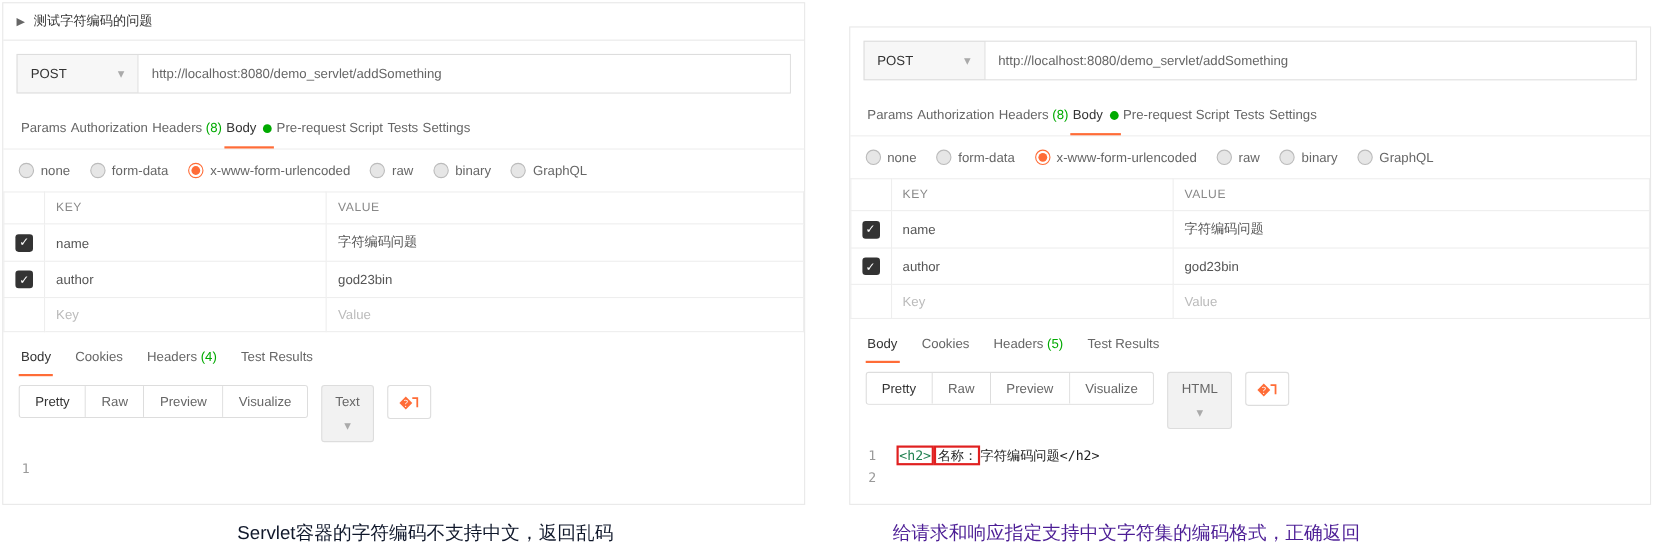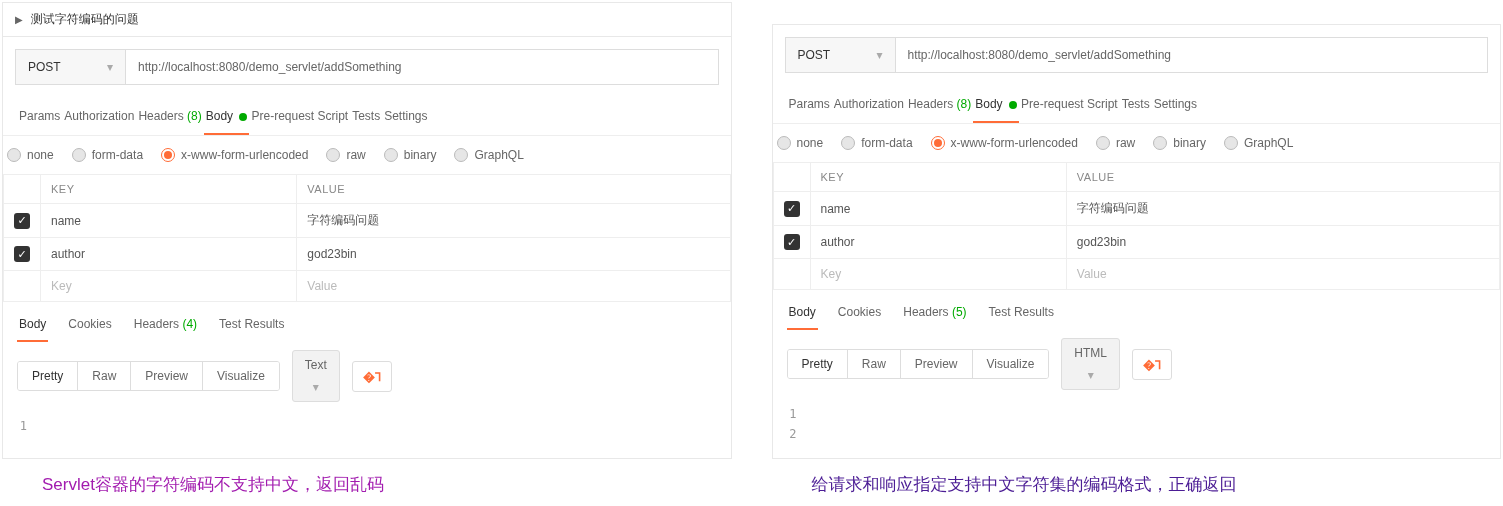--- a/index.html
+++ b/index.html
@@ -9,51 +9,51 @@
 .request-name { padding: 8px 12px; border-bottom: 1px solid #e8e8e8; display: flex; align-items: center; gap: 8px; color: #333; }
 .tri { font-size: 10px; color: #666; }
 .url-bar { display: flex; margin: 12px; border: 1px solid #ddd; background: #f7f7f7; }
 .method { width: 110px; padding: 10px 12px; border-right: 1px solid #ddd; color: #333; display: flex; justify-content: space-between; align-items: center; }
 .url-in { flex: 1; padding: 10px 12px; background: #fff; border: none; font-size: 12px; color: #666; outline: none; }
 .tabs { display: flex; padding: 6px 14px 0; border-bottom: 1px solid #eee; }
 .tab { padding: 6px 2px 10px; border-bottom: 2px solid transparent; cursor: pointer; color: #666; }
 .tab.act { border-bottom-color: #ff6c37; color: #333; }
 .count-g { color: #0a0; }
 .dot-g { display:inline-block; width:8px; height:8px; border-radius:50%; background:#0a0; vertical-align: middle; margin-left: 3px; }
-.radios { display:flex; gap:18px; padding:12px 4px; }
+.radios { display:flex; gap:18px; padding:12px 14px; }
 .rb { display:flex; align-items:center; gap:6px; cursor:pointer; }
 .circ { width:14px; height:14px; border-radius:50%; border:1px solid #bbb; background:#e6e6e6; display:inline-block; position:relative; }
 .circ.sel { border-color:#ff6c37; background:#fff; }
 .circ.sel::after { content:""; position:absolute; width:8px; height:8px; border-radius:50%; background:#ff6c37; top:2px; left:2px; }
 .tbl { width:100%; border-collapse:collapse; }
 .tbl th { text-align:left; padding:8px 10px; font-weight:normal; color:#888; border:1px solid #eee; font-size:11px; letter-spacing:.5px; }
 .tbl td { padding:8px 10px; border:1px solid #eee; color:#555; }
 .tbl td.ph { color:#bbb; }
 .chkcell { width:34px; text-align:center; }
 .chk { width:16px; height:16px; background:#333; border-radius:3px; display:inline-flex; align-items:center; justify-content:center; color:#fff; font-size:11px; }
 .resp-tabs { display:flex; gap:18px; padding:10px 14px 0; }
 .rtab { padding:5px 2px 9px; border-bottom:2px solid transparent; cursor:pointer; }
 .rtab.act { border-bottom-color:#ff6c37; color:#333; }
-.toolbar { display:flex; gap:0; padding:8px 14px; align-items:center; }
+.toolbar { display:flex; gap:0; padding:8px 14px; align-items:flex-start; }
 .btn-group { display:flex; border:1px solid #ddd; border-radius:3px; overflow:hidden; }
 .btn { padding:7px 14px; border-right:1px solid #ddd; background:#fff; cursor:pointer; color:#666; }
 .btn:last-child { border-right:none; }
 .btn.act { background:#fff; color:#333; }
 .fmt-sel { margin-left:12px; padding:7px 12px; border:1px solid #ddd; border-radius:3px; background:#f2f2f2; display:flex; align-items:center; gap:8px; cursor:pointer;flex-direction:column; }
 .wrap-btn { margin-left:12px; padding:6px 10px; border:1px solid #ddd; border-radius:3px; background:#fff; cursor:pointer; }
 .code { padding:6px 14px 14px; font-family:Consolas,monospace; font-size:12px; }
 .cline { display:flex; gap:18px; align-items:center; line-height:20px; }
 .ln { color:#999; width:10px; text-align:right; }
 .ctxt { white-space:pre; }
 .tag-c { color:#208050; }
 .txt-c { color:#222; }
 .hl { border:2px solid #e02020; padding:0 1px; }
 .cursor { border-right:1px solid #333; }
 .caption { margin-top:14px; font-size:17px; padding-left:40px; font-weight:400; }
-.caption.red { color:#a21caf; }
+.caption.red { color:#0f172a;text-align:center; }
 .caption.green { color:#4c1d95; }
 .col { display:flex; flex-direction:column; }
 .panel.right { margin-top:22px; }
 </style>
 </head>
 <body>
 
 <div class="container">
 
   <div class="col" style="flex:1">
@@ -239,20 +239,21 @@
         </div>
         <div class="fmt-sel">
             <span>HTML</span> 
             <span style="color:#aaa">▾</span>
           </div>
         <div class="wrap-btn"><span style="color:#ff6c37;font-weight:bold">�⅂</span></div>
       </div>
       <div class="code">
         <div class="cline">
           <span class="ln">1</span>
+          <span class="ctxt"><span class="hl"><span class="tag-c">&lt;h2&gt;</span></span><span class="hl"><span class="txt-c">名称：</span></span><span class="txt-c">字符编码问题&lt;/h2&gt;</span></span>
         </div>
         <div class="cline">
           <span class="ln">2</span>
         </div>
       </div>
     </div>
     <div class="caption green">给请求和响应指定支持中文字符集的编码格式，正确返回</div>
   </div>
 </div>
 

